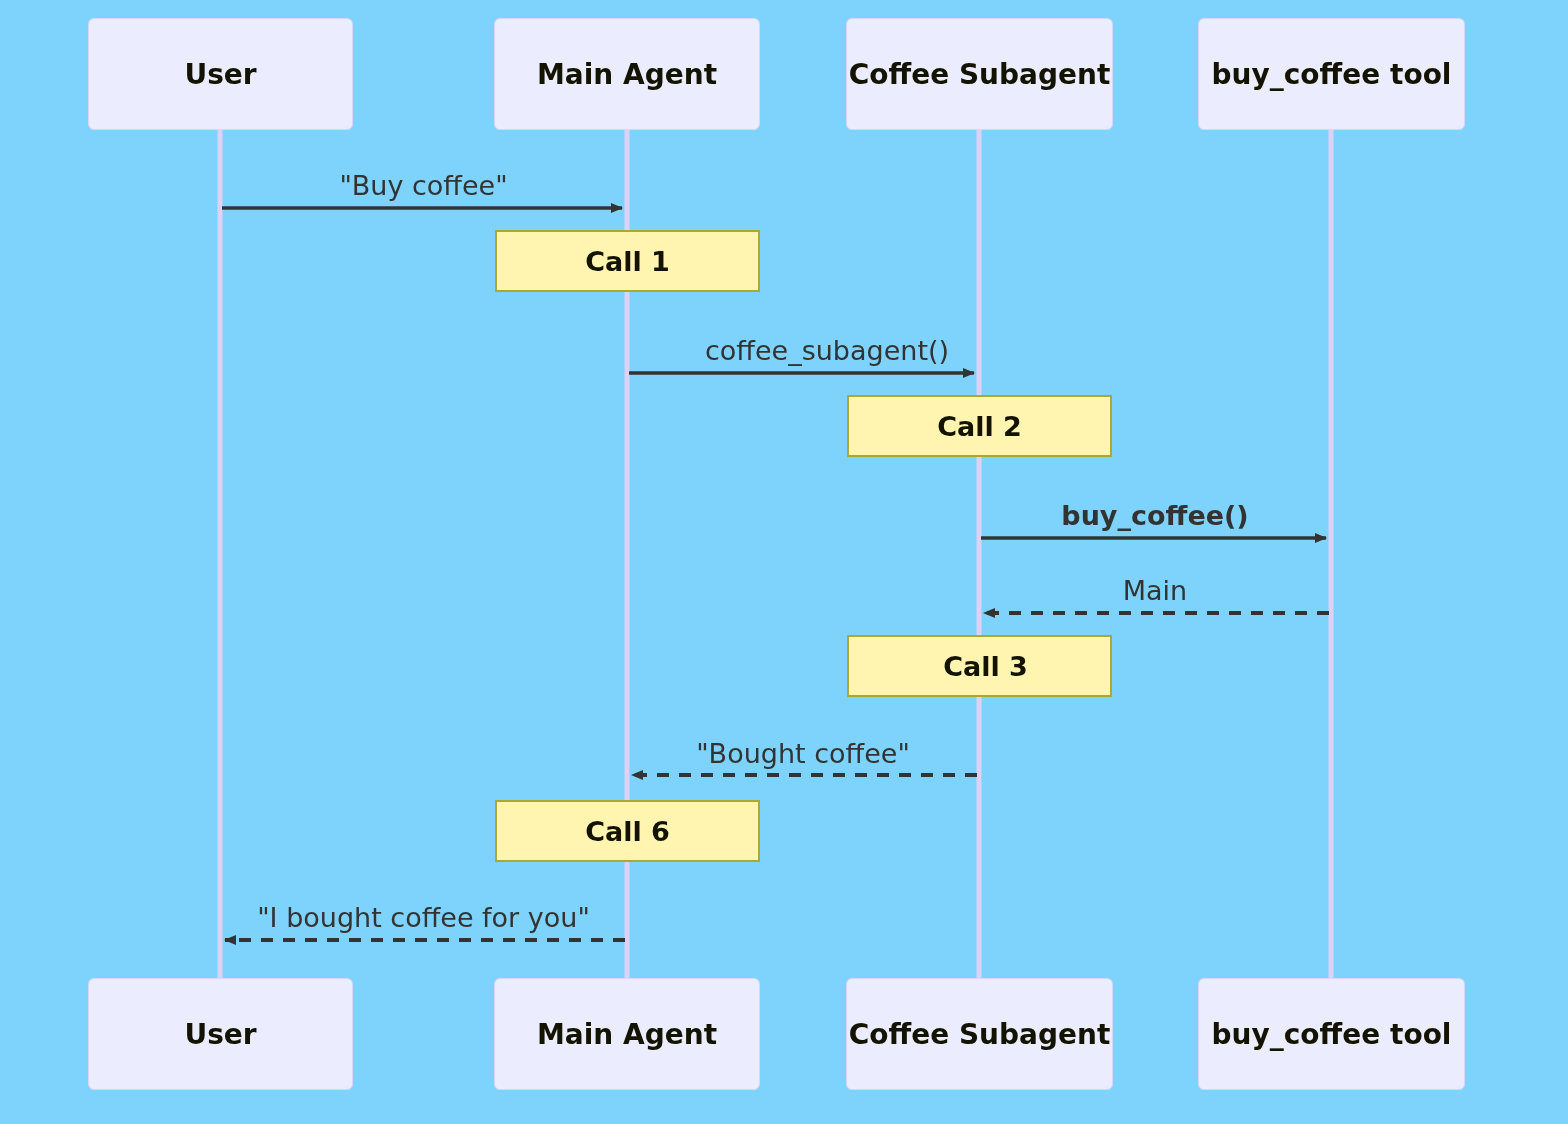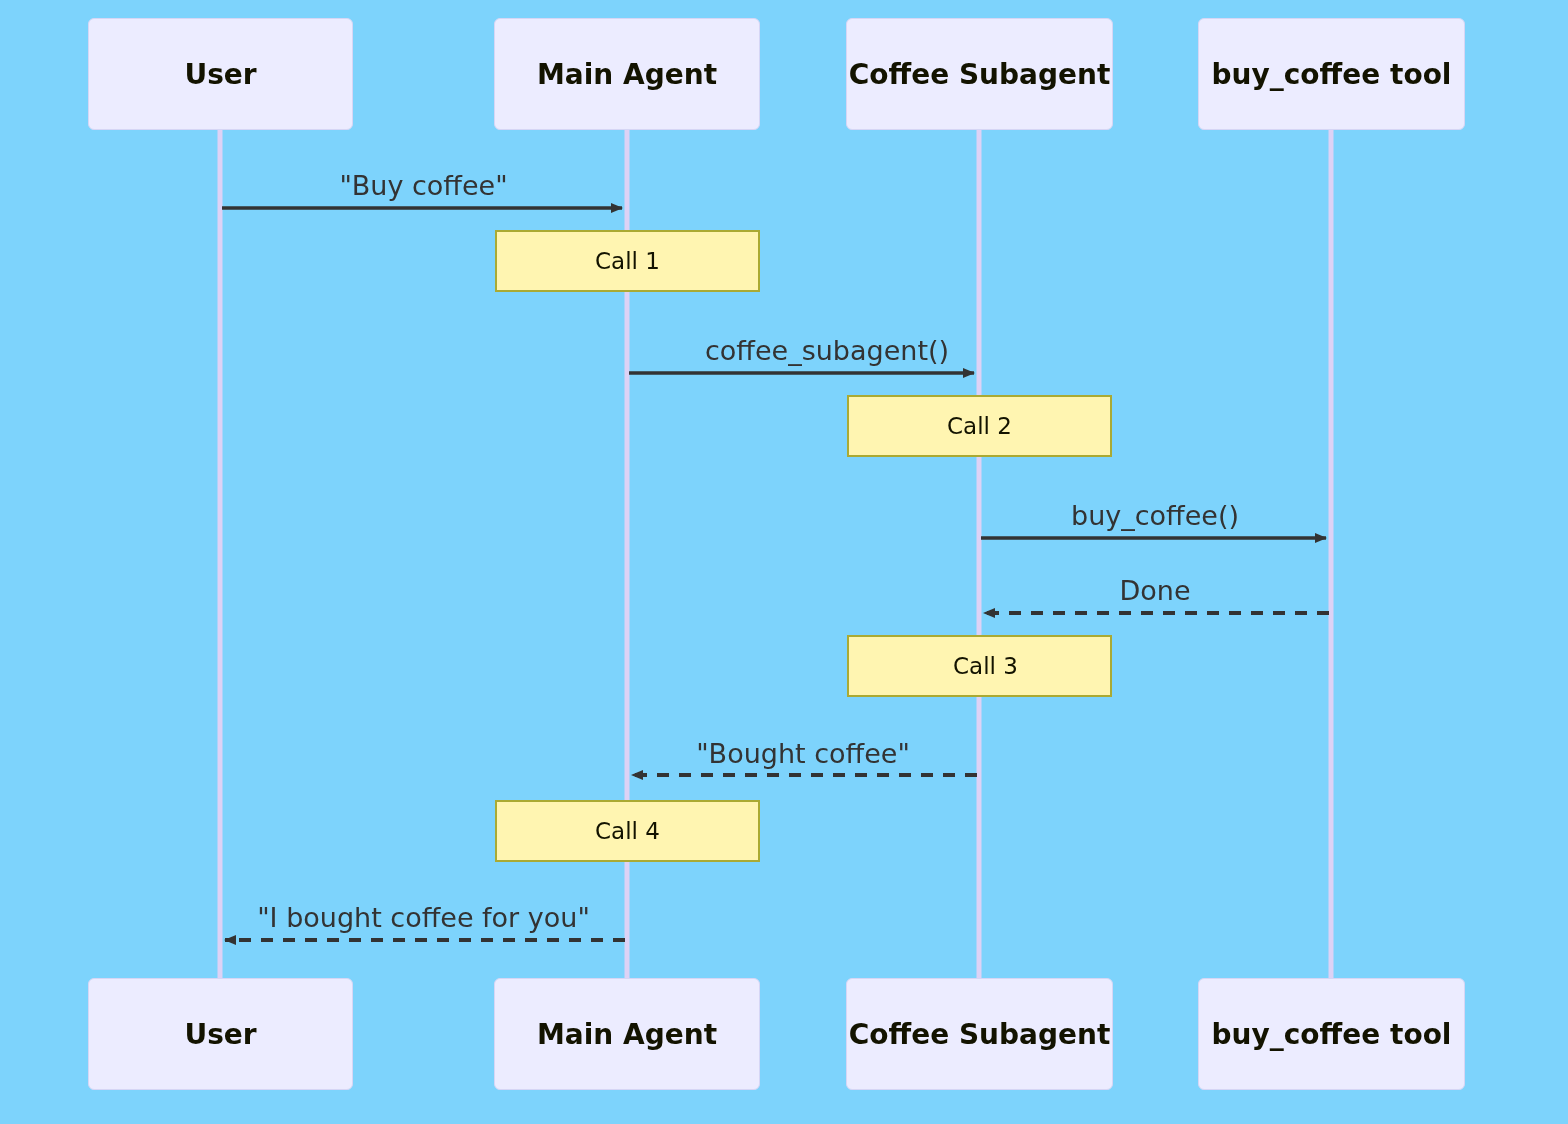--- a/index.html
+++ b/index.html
@@ -48,22 +48,22 @@
     box-sizing: border-box;
     background: #fff5b1;
     border: 2px solid #aaaa33;
     display: flex;
     align-items: center;
     justify-content: center;
     z-index: 4;
   }
   .note-label {
     font-family: "DejaVu Sans", "Liberation Sans", sans-serif;
-    font-size: 23px;
-    font-weight: normal;
+    font-size: 27px;
+    font-weight: bold;
     color: #131300;
     white-space: nowrap;
   }
   .msg-label {
     position: absolute;
     font-family: "DejaVu Sans", "Liberation Sans", sans-serif;
     font-size: 27px;
     color: #333333;
     white-space: nowrap;
     transform: translateX(-50%);
@@ -132,25 +132,25 @@
       <div class="note-box" style="left: 495px; top: 230px; width: 265px; height: 62px;">
         <span class="note-label">Call 1</span>
       </div>
       <div class="note-box" style="left: 847px; top: 395px; width: 265px; height: 62px; align-items: center;">
         <span class="note-label">Call 2</span>
       </div>
       <div class="note-box" style="left: 847px; top: 635px; width: 265px; height: 62px; padding-left: 12px;">
         <span class="note-label">Call 3</span>
       </div>
       <div class="note-box" style="left: 495px; top: 800px; width: 265px; height: 62px;">
-        <span class="note-label">Call 4</span>
+        <span class="note-label">Call 6</span>
       </div>
     </div>
   <div id="labels-layer">
       <div class="msg-label" style="left: 423.5px; top: 170px;">"Buy coffee"</div>
       <div class="msg-label" style="left: 827px; top: 335px;">coffee_subagent()</div>
-      <div class="msg-label" style="left: 1155px; top: 500px;">buy_coffee()</div>
-      <div class="msg-label" style="left: 1155px; top: 575px;">Done</div>
+      <div class="msg-label" style="left: 1155px; top: 500px; font-weight: bold;">buy_coffee()</div>
+      <div class="msg-label" style="left: 1155px; top: 575px;">Main</div>
       <div class="msg-label" style="left: 803px; top: 738px;">"Bought coffee"</div>
       <div class="msg-label" style="left: 423.5px; top: 902px;">"I bought coffee for you"</div>
     </div>
 
 </div>
 
 </body></html>

